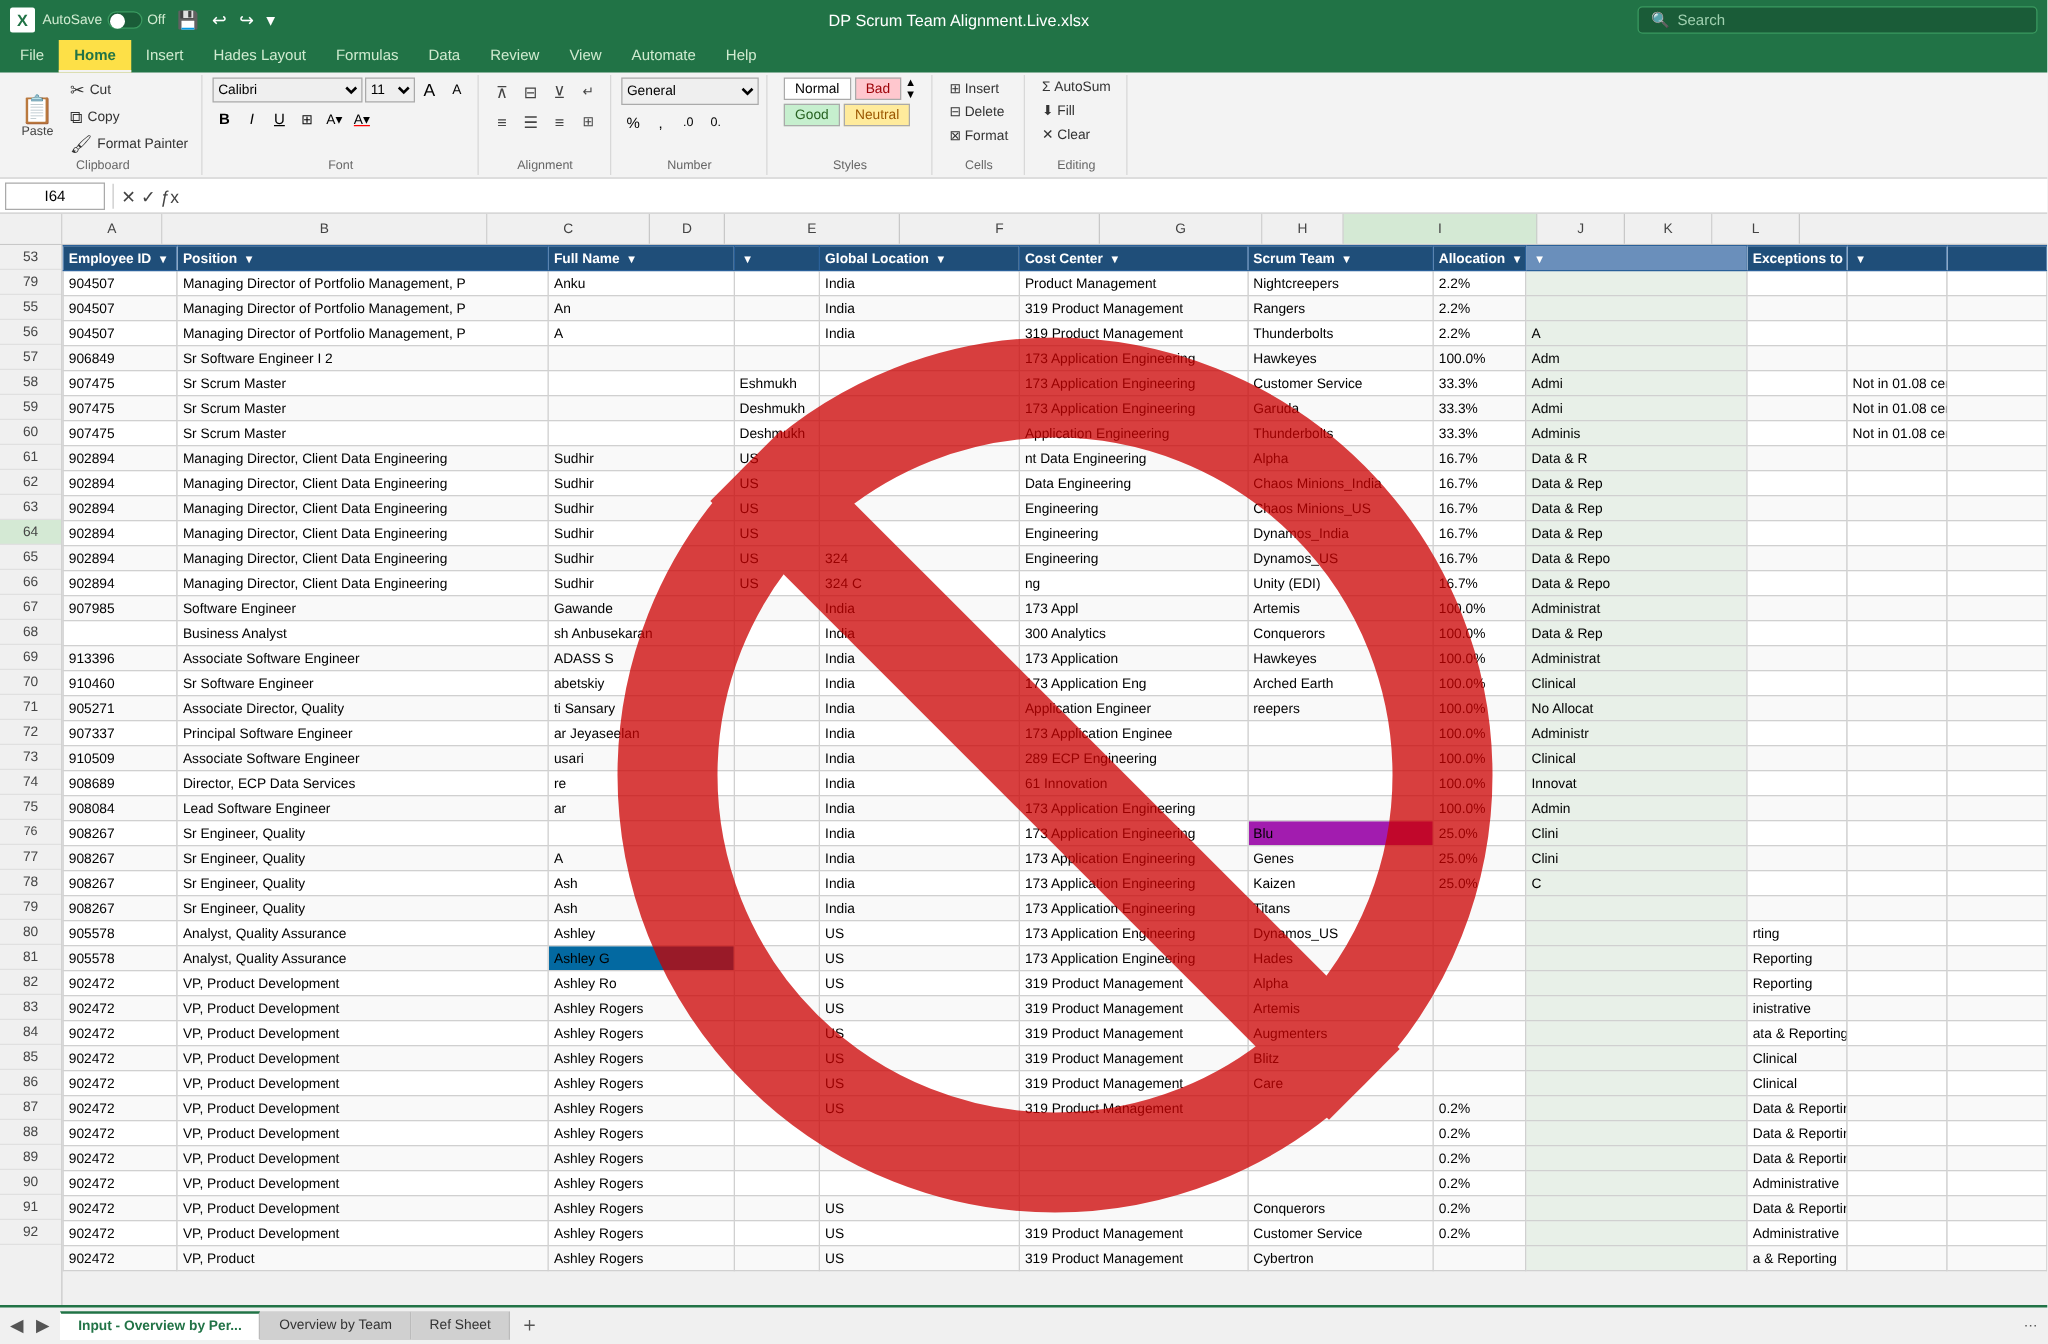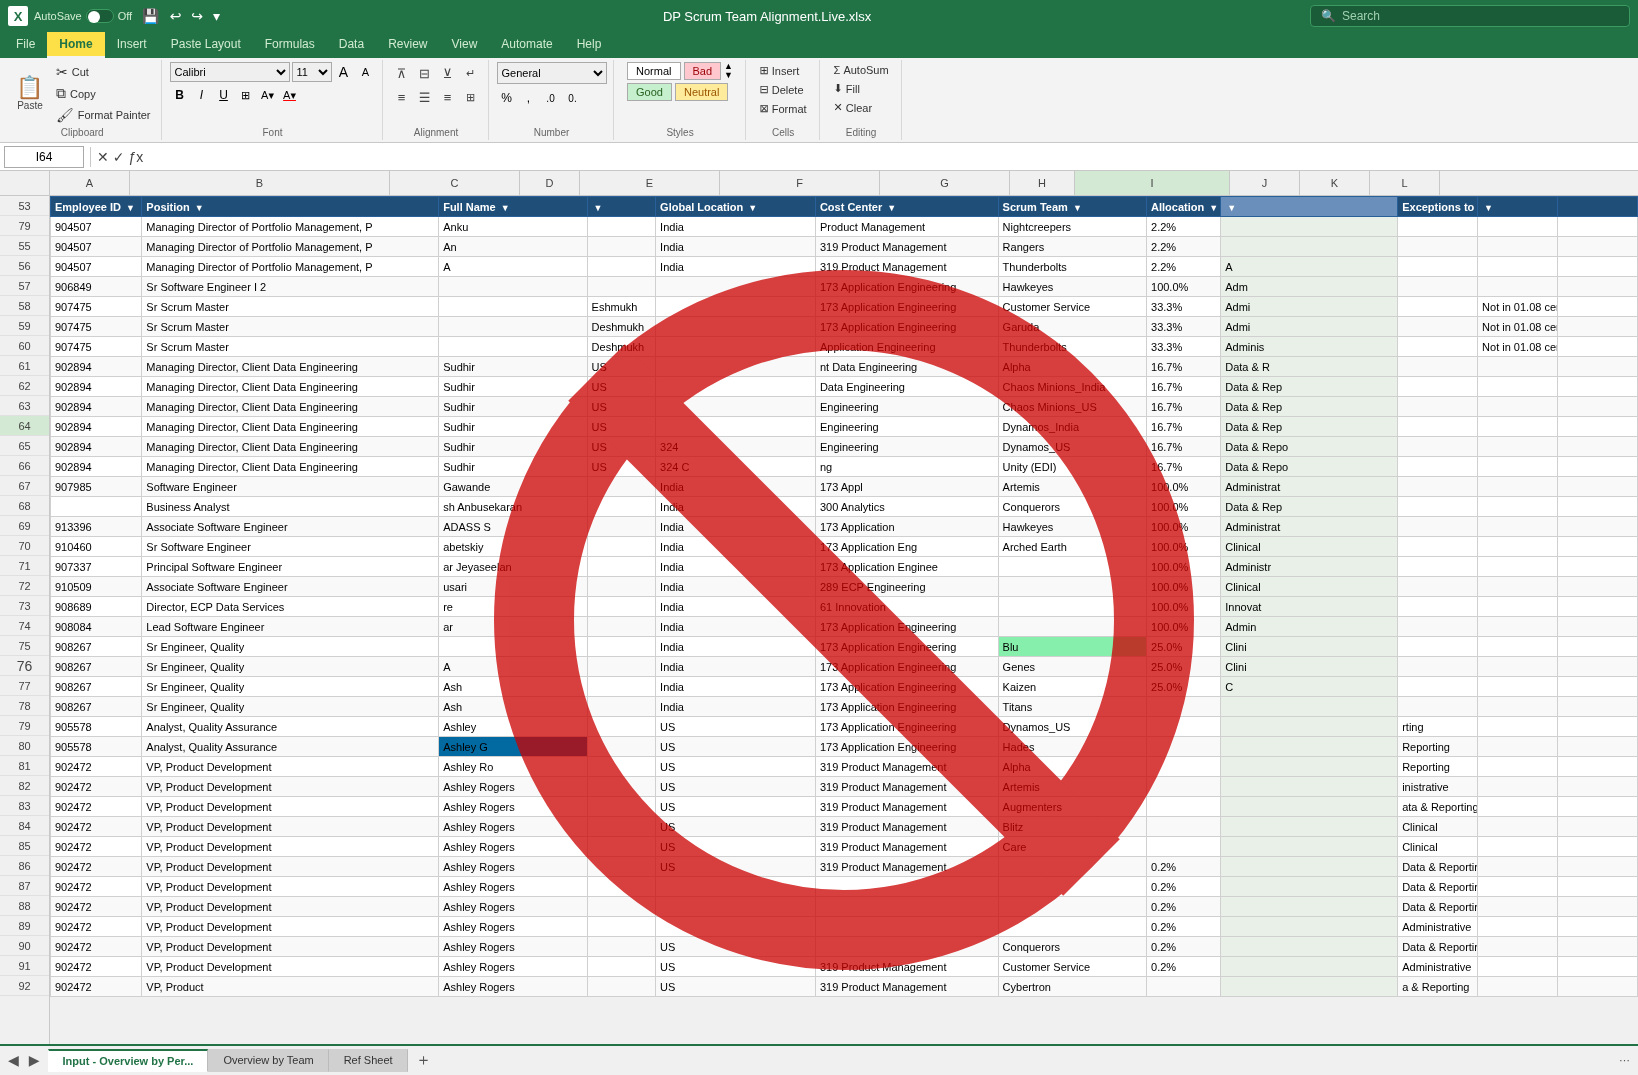--- a/index.html
+++ b/index.html
@@ -130,21 +130,21 @@
       <input type="text" placeholder="Search" style="">
     </div>
   </div>
 </div>
 
 <div class="ribbon">
   <div class="ribbon-tabs">
     <div class="ribbon-tab">File</div>
     <div class="ribbon-tab active">Home</div>
     <div class="ribbon-tab">Insert</div>
-    <div class="ribbon-tab">Paste Layout</div>
+    <div class="ribbon-tab">Hades Layout</div>
     <div class="ribbon-tab">Formulas</div>
     <div class="ribbon-tab">Data</div>
     <div class="ribbon-tab">Review</div>
     <div class="ribbon-tab">View</div>
     <div class="ribbon-tab">Automate</div>
     <div class="ribbon-tab">Help</div>
   </div>
   <div class="ribbon-content">
 
     <div class="ribbon-group">
@@ -332,21 +332,21 @@
           <div style="height: 20px; display: flex; align-items: center; justify-content: center; font-size: 11px; color: rgb(68, 68, 68); border-bottom: 1px solid rgb(224, 224, 224);">66</div>
           <div style="height: 20px; display: flex; align-items: center; justify-content: center; font-size: 11px; color: rgb(68, 68, 68); border-bottom: 1px solid rgb(224, 224, 224);">67</div>
           <div style="height: 20px; display: flex; align-items: center; justify-content: center; font-size: 11px; color: rgb(68, 68, 68); border-bottom: 1px solid rgb(224, 224, 224);">68</div>
           <div style="height: 20px; display: flex; align-items: center; justify-content: center; font-size: 11px; color: rgb(68, 68, 68); border-bottom: 1px solid rgb(224, 224, 224);">69</div>
           <div style="height: 20px; display: flex; align-items: center; justify-content: center; font-size: 11px; color: rgb(68, 68, 68); border-bottom: 1px solid rgb(224, 224, 224);">70</div>
           <div style="height: 20px; display: flex; align-items: center; justify-content: center; font-size: 11px; color: rgb(68, 68, 68); border-bottom: 1px solid rgb(224, 224, 224);">71</div>
           <div style="height: 20px; display: flex; align-items: center; justify-content: center; font-size: 11px; color: rgb(68, 68, 68); border-bottom: 1px solid rgb(224, 224, 224);">72</div>
           <div style="height: 20px; display: flex; align-items: center; justify-content: center; font-size: 11px; color: rgb(68, 68, 68); border-bottom: 1px solid rgb(224, 224, 224);">73</div>
           <div style="height: 20px; display: flex; align-items: center; justify-content: center; font-size: 11px; color: rgb(68, 68, 68); border-bottom: 1px solid rgb(224, 224, 224);">74</div>
           <div style="height: 20px; display: flex; align-items: center; justify-content: center; font-size: 11px; color: rgb(68, 68, 68); border-bottom: 1px solid rgb(224, 224, 224);">75</div>
-          <div style="height: 20px; display: flex; align-items: center; justify-content: center; font-size: 14px; color: rgb(68, 68, 68); border-bottom: 1px solid rgb(224, 224, 224);">76</div>
+          <div style="height: 20px; display: flex; align-items: center; justify-content: center; font-size: 10px; color: rgb(68, 68, 68); border-bottom: 1px solid rgb(224, 224, 224);">76</div>
           <div style="height: 20px; display: flex; align-items: center; justify-content: center; font-size: 11px; color: rgb(68, 68, 68); border-bottom: 1px solid rgb(224, 224, 224);">77</div>
           <div style="height: 20px; display: flex; align-items: center; justify-content: center; font-size: 11px; color: rgb(68, 68, 68); border-bottom: 1px solid rgb(224, 224, 224);">78</div>
           <div style="height: 20px; display: flex; align-items: center; justify-content: center; font-size: 11px; color: rgb(68, 68, 68); border-bottom: 1px solid rgb(224, 224, 224);">79</div>
           <div style="height: 20px; display: flex; align-items: center; justify-content: center; font-size: 11px; color: rgb(68, 68, 68); border-bottom: 1px solid rgb(224, 224, 224);">80</div>
           <div style="height: 20px; display: flex; align-items: center; justify-content: center; font-size: 11px; color: rgb(68, 68, 68); border-bottom: 1px solid rgb(224, 224, 224);">81</div>
           <div style="height: 20px; display: flex; align-items: center; justify-content: center; font-size: 11px; color: rgb(68, 68, 68); border-bottom: 1px solid rgb(224, 224, 224);">82</div>
           <div style="height: 20px; display: flex; align-items: center; justify-content: center; font-size: 11px; color: rgb(68, 68, 68); border-bottom: 1px solid rgb(224, 224, 224);">83</div>
           <div style="height: 20px; display: flex; align-items: center; justify-content: center; font-size: 11px; color: rgb(68, 68, 68); border-bottom: 1px solid rgb(224, 224, 224);">84</div>
           <div style="height: 20px; display: flex; align-items: center; justify-content: center; font-size: 11px; color: rgb(68, 68, 68); border-bottom: 1px solid rgb(224, 224, 224);">85</div>
           <div style="height: 20px; display: flex; align-items: center; justify-content: center; font-size: 11px; color: rgb(68, 68, 68); border-bottom: 1px solid rgb(224, 224, 224);">86</div>
@@ -623,20 +623,34 @@
                 <td style="border: 1px solid rgb(208, 208, 208); padding: 1px 4px; font-size: 11px; white-space: nowrap; overflow: hidden; height: 20px; max-height: 20px; background: rgb(255, 255, 255);">India</td>
                 <td style="border: 1px solid rgb(208, 208, 208); padding: 1px 4px; font-size: 11px; white-space: nowrap; overflow: hidden; height: 20px; max-height: 20px; background: rgb(255, 255, 255);">173 Application Eng</td>
                 <td style="border: 1px solid rgb(208, 208, 208); padding: 1px 4px; font-size: 11px; white-space: nowrap; overflow: hidden; height: 20px; max-height: 20px; background: rgb(255, 255, 255);">Arched Earth</td>
                 <td style="border: 1px solid rgb(208, 208, 208); padding: 1px 4px; font-size: 11px; white-space: nowrap; overflow: hidden; height: 20px; max-height: 20px; background: rgb(255, 255, 255);">100.0%</td>
                 <td style="border: 1px solid rgb(208, 208, 208); padding: 1px 4px; font-size: 11px; white-space: nowrap; overflow: hidden; height: 20px; max-height: 20px; background: rgb(232, 240, 232);">Clinical</td>
                 <td style="border: 1px solid rgb(208, 208, 208); padding: 1px 4px; font-size: 11px; white-space: nowrap; overflow: hidden; height: 20px; max-height: 20px; background: rgb(255, 255, 255);"></td>
                 <td style="border: 1px solid rgb(208, 208, 208); padding: 1px 4px; font-size: 11px; white-space: nowrap; overflow: hidden; height: 20px; max-height: 20px; background: rgb(255, 255, 255);"></td>
                 <td style="border: 1px solid rgb(208, 208, 208); padding: 1px 4px; font-size: 11px; white-space: nowrap; overflow: hidden; height: 20px; max-height: 20px; background: rgb(255, 255, 255);"></td>
               </tr>
               <tr>
+                <td style="border: 1px solid rgb(208, 208, 208); padding: 1px 4px; font-size: 11px; white-space: nowrap; overflow: hidden; height: 20px; max-height: 20px; background: rgb(249, 249, 249);">905271</td>
+                <td style="border: 1px solid rgb(208, 208, 208); padding: 1px 4px; font-size: 11px; white-space: nowrap; overflow: hidden; height: 20px; max-height: 20px; background: rgb(249, 249, 249);">Associate Director, Quality</td>
+                <td style="border: 1px solid rgb(208, 208, 208); padding: 1px 4px; font-size: 11px; white-space: nowrap; overflow: hidden; height: 20px; max-height: 20px; background: rgb(249, 249, 249);">ti Sansary</td>
+                <td style="border: 1px solid rgb(208, 208, 208); padding: 1px 4px; font-size: 11px; white-space: nowrap; overflow: hidden; height: 20px; max-height: 20px; background: rgb(249, 249, 249);"></td>
+                <td style="border: 1px solid rgb(208, 208, 208); padding: 1px 4px; font-size: 11px; white-space: nowrap; overflow: hidden; height: 20px; max-height: 20px; background: rgb(249, 249, 249);">India</td>
+                <td style="border: 1px solid rgb(208, 208, 208); padding: 1px 4px; font-size: 11px; white-space: nowrap; overflow: hidden; height: 20px; max-height: 20px; background: rgb(249, 249, 249);">Application Engineer</td>
+                <td style="border: 1px solid rgb(208, 208, 208); padding: 1px 4px; font-size: 11px; white-space: nowrap; overflow: hidden; height: 20px; max-height: 20px; background: rgb(249, 249, 249);">reepers</td>
+                <td style="border: 1px solid rgb(208, 208, 208); padding: 1px 4px; font-size: 11px; white-space: nowrap; overflow: hidden; height: 20px; max-height: 20px; background: rgb(249, 249, 249);">100.0%</td>
+                <td style="border: 1px solid rgb(208, 208, 208); padding: 1px 4px; font-size: 11px; white-space: nowrap; overflow: hidden; height: 20px; max-height: 20px; background: rgb(232, 240, 232);">No Allocat</td>
+                <td style="border: 1px solid rgb(208, 208, 208); padding: 1px 4px; font-size: 11px; white-space: nowrap; overflow: hidden; height: 20px; max-height: 20px; background: rgb(249, 249, 249);"></td>
+                <td style="border: 1px solid rgb(208, 208, 208); padding: 1px 4px; font-size: 11px; white-space: nowrap; overflow: hidden; height: 20px; max-height: 20px; background: rgb(249, 249, 249);"></td>
+                <td style="border: 1px solid rgb(208, 208, 208); padding: 1px 4px; font-size: 11px; white-space: nowrap; overflow: hidden; height: 20px; max-height: 20px; background: rgb(249, 249, 249);"></td>
+              </tr>
+              <tr>
                 <td style="border: 1px solid rgb(208, 208, 208); padding: 1px 4px; font-size: 11px; white-space: nowrap; overflow: hidden; height: 20px; max-height: 20px; background: rgb(255, 255, 255);">907337</td>
                 <td style="border: 1px solid rgb(208, 208, 208); padding: 1px 4px; font-size: 11px; white-space: nowrap; overflow: hidden; height: 20px; max-height: 20px; background: rgb(255, 255, 255);">Principal Software Engineer</td>
                 <td style="border: 1px solid rgb(208, 208, 208); padding: 1px 4px; font-size: 11px; white-space: nowrap; overflow: hidden; height: 20px; max-height: 20px; background: rgb(255, 255, 255);">ar Jeyaseelan</td>
                 <td style="border: 1px solid rgb(208, 208, 208); padding: 1px 4px; font-size: 11px; white-space: nowrap; overflow: hidden; height: 20px; max-height: 20px; background: rgb(255, 255, 255);"></td>
                 <td style="border: 1px solid rgb(208, 208, 208); padding: 1px 4px; font-size: 11px; white-space: nowrap; overflow: hidden; height: 20px; max-height: 20px; background: rgb(255, 255, 255);">India</td>
                 <td style="border: 1px solid rgb(208, 208, 208); padding: 1px 4px; font-size: 11px; white-space: nowrap; overflow: hidden; height: 20px; max-height: 20px; background: rgb(255, 255, 255);">173 Application Enginee</td>
                 <td style="border: 1px solid rgb(208, 208, 208); padding: 1px 4px; font-size: 11px; white-space: nowrap; overflow: hidden; height: 20px; max-height: 20px; background: rgb(255, 255, 255);"></td>
                 <td style="border: 1px solid rgb(208, 208, 208); padding: 1px 4px; font-size: 11px; white-space: nowrap; overflow: hidden; height: 20px; max-height: 20px; background: rgb(255, 255, 255);">100.0%</td>
                 <td style="border: 1px solid rgb(208, 208, 208); padding: 1px 4px; font-size: 11px; white-space: nowrap; overflow: hidden; height: 20px; max-height: 20px; background: rgb(232, 240, 232);">Administr</td>
                 <td style="border: 1px solid rgb(208, 208, 208); padding: 1px 4px; font-size: 11px; white-space: nowrap; overflow: hidden; height: 20px; max-height: 20px; background: rgb(255, 255, 255);"></td>
@@ -685,21 +699,21 @@
                 <td style="border: 1px solid rgb(208, 208, 208); padding: 1px 4px; font-size: 11px; white-space: nowrap; overflow: hidden; height: 20px; max-height: 20px; background: rgb(249, 249, 249);"></td>
                 <td style="border: 1px solid rgb(208, 208, 208); padding: 1px 4px; font-size: 11px; white-space: nowrap; overflow: hidden; height: 20px; max-height: 20px; background: rgb(249, 249, 249);"></td>
               </tr>
               <tr>
                 <td style="border: 1px solid rgb(208, 208, 208); padding: 1px 4px; font-size: 11px; white-space: nowrap; overflow: hidden; height: 20px; max-height: 20px; background: rgb(255, 255, 255);">908267</td>
                 <td style="border: 1px solid rgb(208, 208, 208); padding: 1px 4px; font-size: 11px; white-space: nowrap; overflow: hidden; height: 20px; max-height: 20px; background: rgb(255, 255, 255);">Sr Engineer, Quality</td>
                 <td style="border: 1px solid rgb(208, 208, 208); padding: 1px 4px; font-size: 11px; white-space: nowrap; overflow: hidden; height: 20px; max-height: 20px; background: rgb(255, 255, 255);"></td>
                 <td style="border: 1px solid rgb(208, 208, 208); padding: 1px 4px; font-size: 11px; white-space: nowrap; overflow: hidden; height: 20px; max-height: 20px; background: rgb(255, 255, 255);"></td>
                 <td style="border: 1px solid rgb(208, 208, 208); padding: 1px 4px; font-size: 11px; white-space: nowrap; overflow: hidden; height: 20px; max-height: 20px; background: rgb(255, 255, 255);">India</td>
                 <td style="border: 1px solid rgb(208, 208, 208); padding: 1px 4px; font-size: 11px; white-space: nowrap; overflow: hidden; height: 20px; max-height: 20px; background: rgb(255, 255, 255);">173 Application Engineering</td>
-                <td style="border: 1px solid rgb(208, 208, 208); padding: 1px 4px; font-size: 11px; white-space: nowrap; overflow: hidden; height: 20px; max-height: 20px; background: #86efac;">Blu</td>
+                <td style="border: 1px solid rgb(208, 208, 208); padding: 1px 4px; font-size: 11px; white-space: nowrap; overflow: hidden; height: 20px; max-height: 20px; background: #a21caf;">Blu</td>
                 <td style="border: 1px solid rgb(208, 208, 208); padding: 1px 4px; font-size: 11px; white-space: nowrap; overflow: hidden; height: 20px; max-height: 20px; background: rgb(255, 255, 255);">25.0%</td>
                 <td style="border: 1px solid rgb(208, 208, 208); padding: 1px 4px; font-size: 11px; white-space: nowrap; overflow: hidden; height: 20px; max-height: 20px; background: rgb(232, 240, 232);">Clini</td>
                 <td style="border: 1px solid rgb(208, 208, 208); padding: 1px 4px; font-size: 11px; white-space: nowrap; overflow: hidden; height: 20px; max-height: 20px; background: rgb(255, 255, 255);"></td>
                 <td style="border: 1px solid rgb(208, 208, 208); padding: 1px 4px; font-size: 11px; white-space: nowrap; overflow: hidden; height: 20px; max-height: 20px; background: rgb(255, 255, 255);"></td>
                 <td style="border: 1px solid rgb(208, 208, 208); padding: 1px 4px; font-size: 11px; white-space: nowrap; overflow: hidden; height: 20px; max-height: 20px; background: rgb(255, 255, 255);"></td>
               </tr>
               <tr>
                 <td style="border: 1px solid rgb(208, 208, 208); padding: 1px 4px; font-size: 11px; white-space: nowrap; overflow: hidden; height: 20px; max-height: 20px; background: rgb(249, 249, 249);">908267</td>
                 <td style="border: 1px solid rgb(208, 208, 208); padding: 1px 4px; font-size: 11px; white-space: nowrap; overflow: hidden; height: 20px; max-height: 20px; background: rgb(249, 249, 249);">Sr Engineer, Quality</td>
                 <td style="border: 1px solid rgb(208, 208, 208); padding: 1px 4px; font-size: 11px; white-space: nowrap; overflow: hidden; height: 20px; max-height: 20px; background: rgb(249, 249, 249);">A</td>

